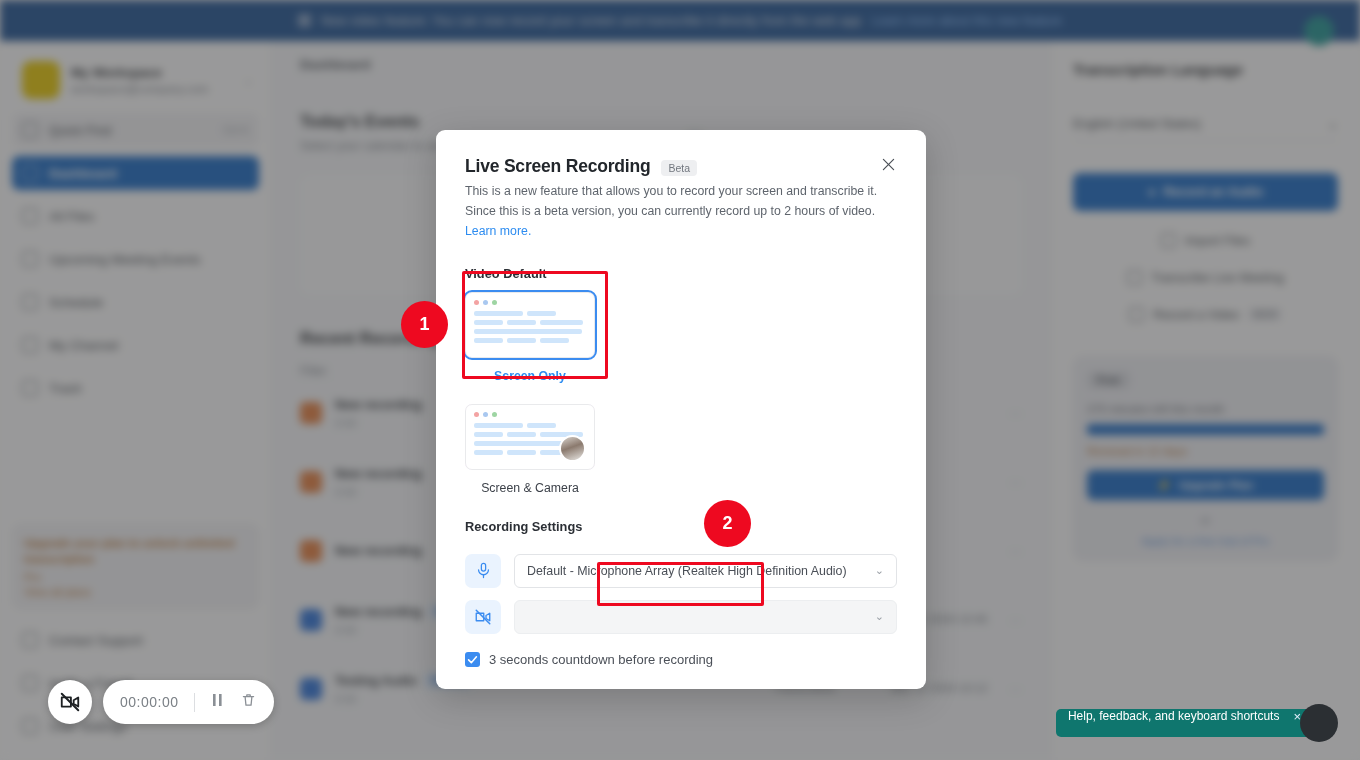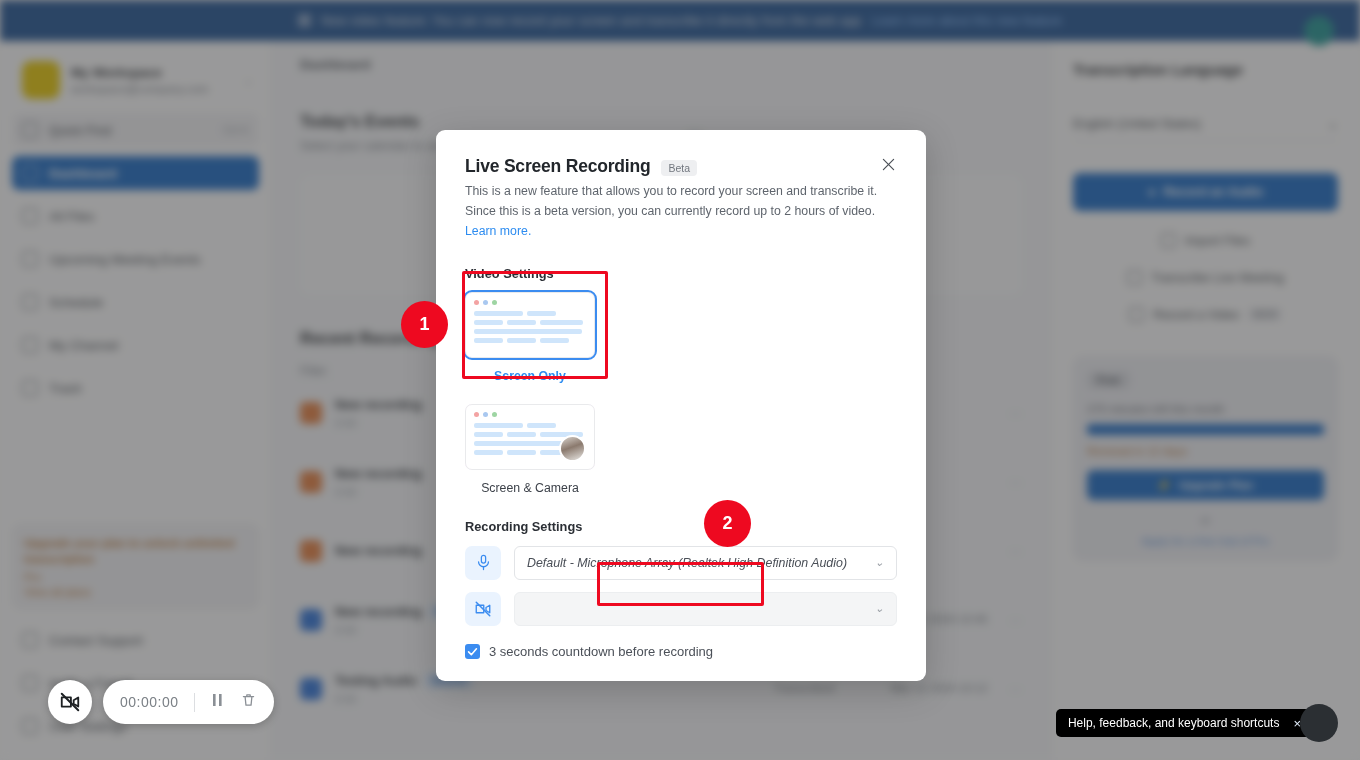--- a/index.html
+++ b/index.html
@@ -111,22 +111,22 @@
   }
   .recbar-pill {
     height: 44px; border-radius: 22px; background: #fff; box-shadow: 0 2px 9px rgba(0,0,0,.22);
     display: flex; align-items: center; padding: 0 17px; gap: 15px;
   }
   .recbar-time { font-size: 14px; color: #7b8086; letter-spacing: .5px; }
   .recbar-div { width: 1px; height: 19px; background: #dcdee1; }
 
   
   .helppill {
-    position: absolute; right: 47px; bottom: 23px; height: 28px; background: #000000;
-    border-radius: 5px; display: flex; align-items: center; gap: 14px; padding: 0 12px;
+    position: absolute; right: 47px; bottom: 23px; height: 28px; background: #0f766e;
+    border-radius: 5px; display: flex; align-items: flex-start; gap: 14px; padding: 0 12px;
   }
   .helppill-txt { font-size: 12px; color: #fff; }
   .helppill-x { font-size: 13px; color: #e4effd; }
   .helpbubble { position: absolute; right: 22px; bottom: 18px; width: 38px; height: 38px; border-radius: 50%; background: #2b2f33; }
 
   
   .modal {
     position: absolute; left: 436px; top: 130px; width: 490px;
     background: #fff; border-radius: 9px;
     box-shadow: 0 9px 34px rgba(0,0,0,.19);
@@ -168,21 +168,21 @@
                 background:
                   radial-gradient(ellipse 46% 30% at 50% 18%, #3a2c23 0 60%, transparent 61%),
                   radial-gradient(ellipse 32% 23% at 50% 33%, #c49a7c 0 70%, transparent 71%),
                   radial-gradient(ellipse 70% 42% at 50% 88%, #fbfbfb 0 70%, transparent 71%); }
   .cam-plant { position: absolute; left: 2%; top: 22%; width: 18%; height: 70%;
                background: radial-gradient(ellipse 60% 40% at 40% 30%, #7d9a6b 0 60%, transparent 61%),
                            radial-gradient(ellipse 50% 35% at 55% 62%, #6d8c5c 0 60%, transparent 61%); opacity:.85; }
   .cam-shelf { position: absolute; right: 3%; top: 12%; width: 22%; height: 76%;
                background: linear-gradient(180deg,#e3dbd1 0%,#d3c8bb 100%); border-radius: 2px; opacity:.8; }
 
-  .rowset { margin-top: 12px; font-style: italic; }
+  .rowset { margin-top: 20px; }
   .srow { display: flex; align-items: center; gap: 13px; margin-bottom: 12px; }
   .sq-ico { width: 36px; height: 34px; border-radius: 7px; background: #eaf3fe;
             display: flex; align-items: center; justify-content: center; flex: none; }
   .sel-box { flex: 1; height: 34px; border: 1px solid #e2e4e7; border-radius: 6px;
              display: flex; align-items: center; padding: 0 12px; background: #fff; cursor: pointer; }
   .sel-box.disabled { background: #f4f5f6; border-color: #eceef0; }
   .sel-txt { flex: 1; font-size: 12.4px; color: #4a4f57; white-space: nowrap; overflow: hidden; }
   .sel-chev { color: #9ba0a7; font-size: 11px; }
 
   .cbrow { display: flex; align-items: center; gap: 9px; margin-top: 18px; }
@@ -437,21 +437,21 @@
           <line x1="16" y1="4" x2="4" y2="16" stroke="#4a4f56" stroke-width="1.4" stroke-linecap="round"></line>
         </svg>
       </span>
     </div>
 
     <div class="m-desc">
       <span>This is a new feature that allows you to record your screen and transcribe it. Since this is a beta version, you can currently record up to 2 hours of video.</span>
       <span class="m-link">Learn more.</span>
     </div>
 
-    <div class="m-sec">Video Settings</div>
+    <div class="m-sec">Video Default</div>
 
     <div class="cards">
 
       <div class="card sel">
         <div class="card-thumb">
           <div class="wm">
             <div class="wm-dots">
               <i style="background:#f3a3a3"></i>
                 <i style="background:#a9c8f0"></i>
                 <i style="background:#9ed5a3"></i>

